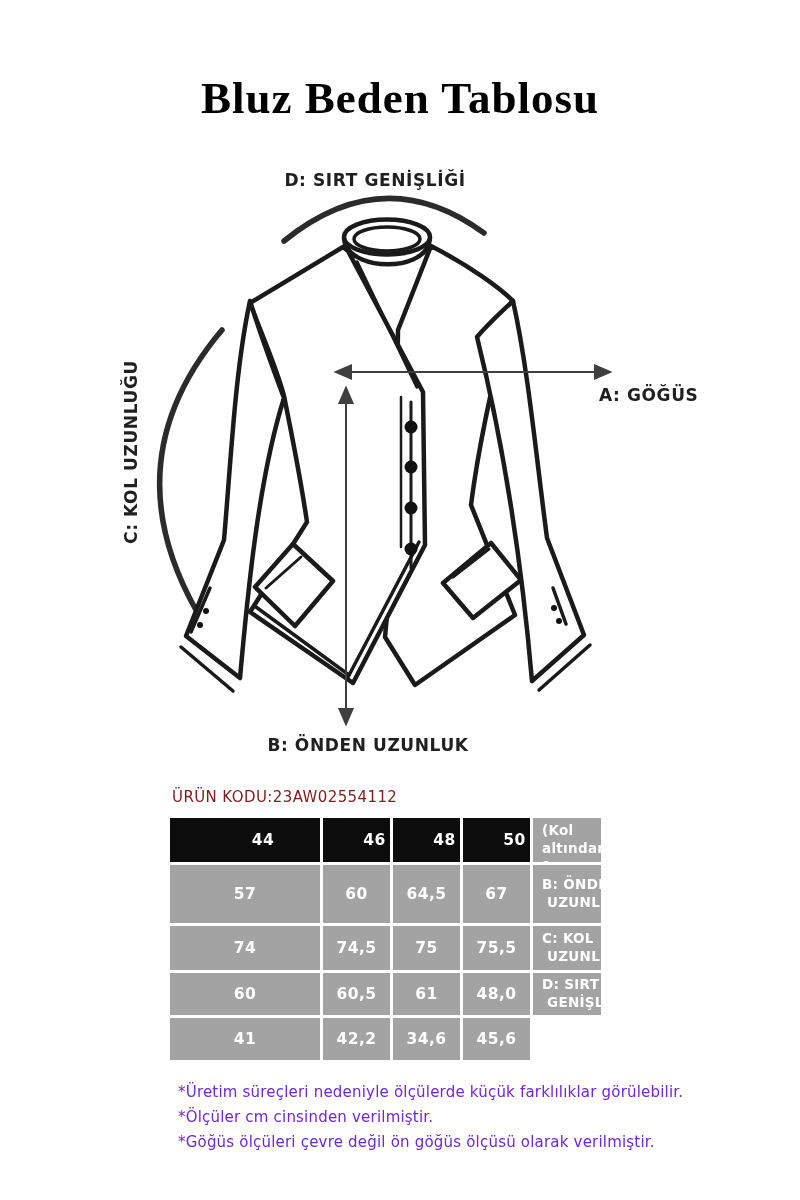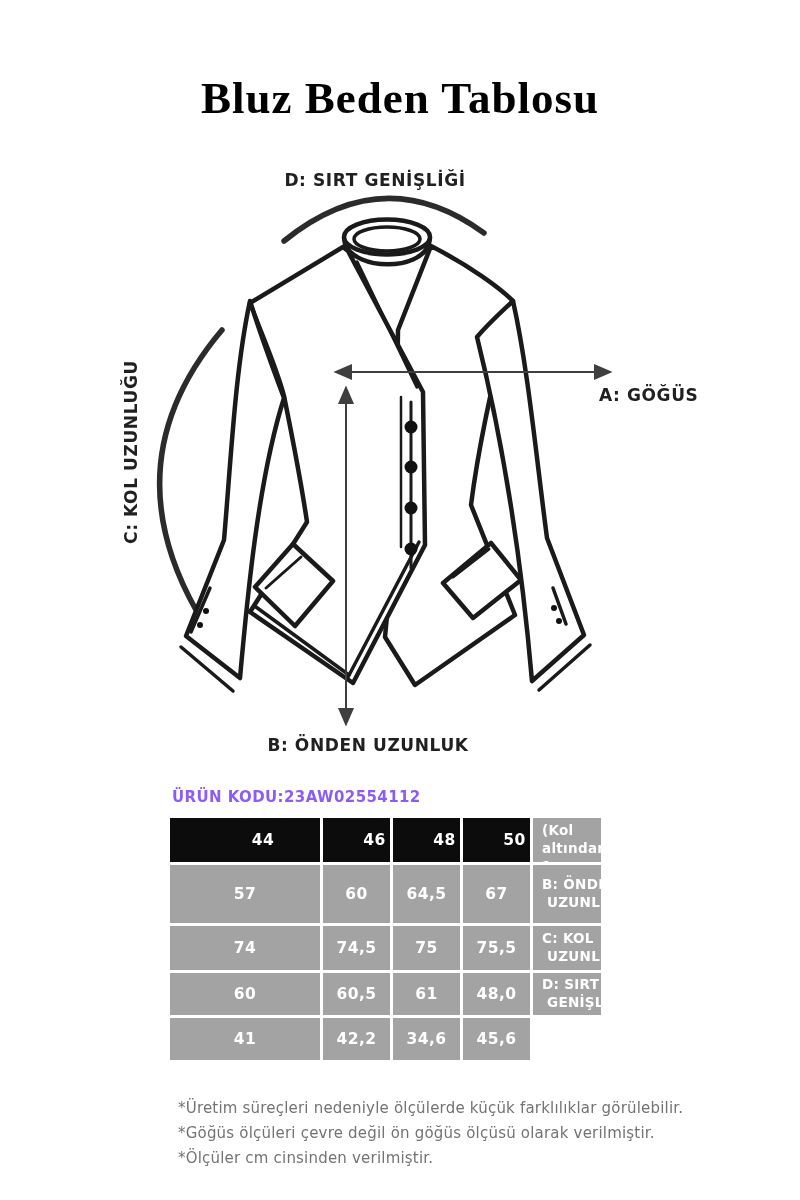--- a/index.html
+++ b/index.html
@@ -8,32 +8,32 @@
   .abs{position:absolute;}
   .title{top:72px;left:0;width:800px;text-align:center;
          font-family:"Liberation Serif","DejaVu Serif",serif;
          font-weight:700;font-size:45px;letter-spacing:1px;color:#000;}
   .measure-label{font-size:17px;font-weight:700;letter-spacing:0.6px;color:#202020;white-space:nowrap;}
   .d-label{top:170px;left:375px;transform:translateX(-50%);}
   .a-label{top:385px;left:599px;}
   .b-label{top:735px;left:368px;transform:translateX(-50%);}
   .c-label{top:452px;left:131px;transform:translate(-50%,-50%) rotate(-90deg);}
   svg.illus{position:absolute;top:0;left:0;pointer-events:none;}
-  .code-line{top:788px;left:172px;font-size:15px;font-weight:700;letter-spacing:0.4px;color:#8b5cf6;}
+  .code-line{top:788px;left:172px;font-size:15px;font-weight:400;letter-spacing:0.4px;color:#7f1d1d;}
   .size-table{top:818px;left:170px;width:431px;display:grid;
               grid-template-columns:150px 67px 67px 67px 68px;
               grid-template-rows:44px 58px 44px 42px 42px;gap:3px;}
   .cell{display:flex;align-items:center;color:#ffffff;font-weight:700;}
   .cell.head{background:#0c0c0c;padding-left:36px;}
   .cell.body{background:#a3a3a3;}
   .cell.lab{justify-content:flex-start;padding-left:9px;font-size:13.5px;line-height:1.3;
             letter-spacing:0.3px;}
   .cell.lab span{white-space:pre-line;}
   .cell.num{justify-content:center;font-size:15.5px;letter-spacing:0.5px;}
-  .footnotes{top:1080px;left:178px;font-size:15px;line-height:25px;color:#737373;letter-spacing:0.2px;margin-top:16px;}
+  .footnotes{top:1080px;left:178px;font-size:15px;line-height:25px;color:#6d28d9;letter-spacing:0.2px;}
 </style>
 </head>
 <body>
 
 <div class="page">
 
   <div class="abs title">Bluz Beden Tablosu</div>
 
   <svg class="illus" width="800" height="1200" viewBox="0 0 800 1200">
     <g fill="none" stroke="#1a1a1a" stroke-width="4.5" stroke-linecap="round" stroke-linejoin="round">
@@ -147,17 +147,17 @@
 &nbsp;GENİŞLİĞİ</span>
       </div>
     <div class="cell body num">41</div>
     <div class="cell body num">42,2</div>
     <div class="cell body num">34,6</div>
     <div class="cell body num">45,6</div>
   </div>
 
   <div class="abs footnotes">
     <div>*Üretim süreçleri nedeniyle ölçülerde küçük farklılıklar görülebilir.</div>
+    <div>*Ölçüler cm cinsinden verilmiştir.</div>
     <div>*Göğüs ölçüleri çevre değil ön göğüs ölçüsü olarak verilmiştir.</div>
-    <div>*Ölçüler cm cinsinden verilmiştir.</div>
   </div>
 
 </div>
 
 </body></html>

